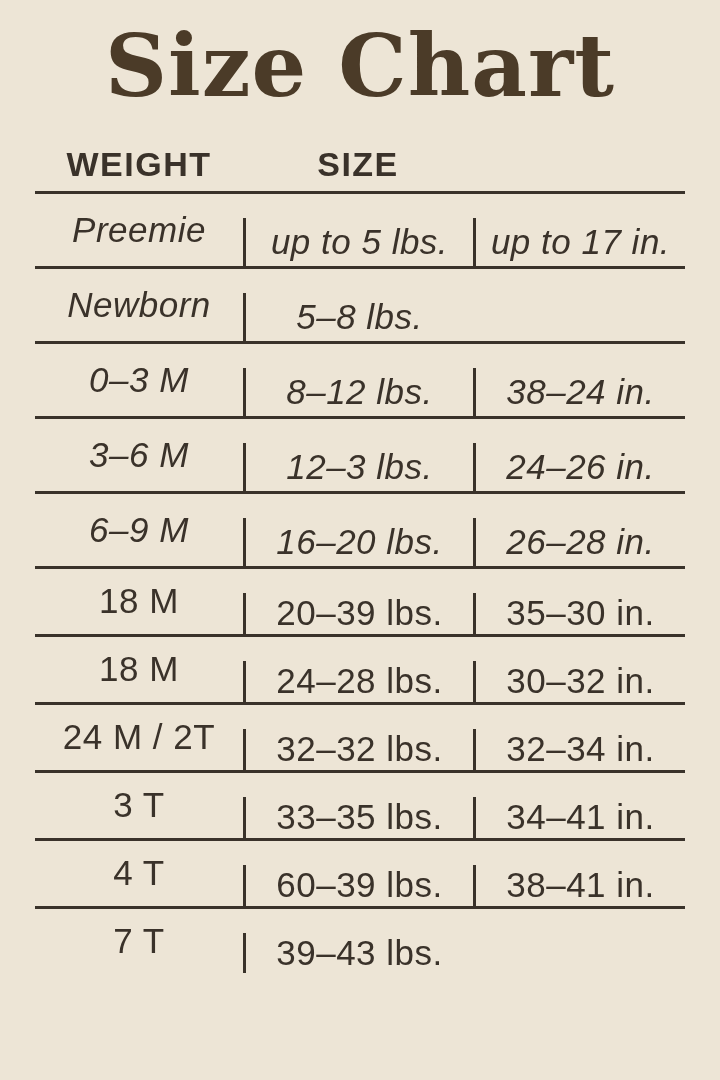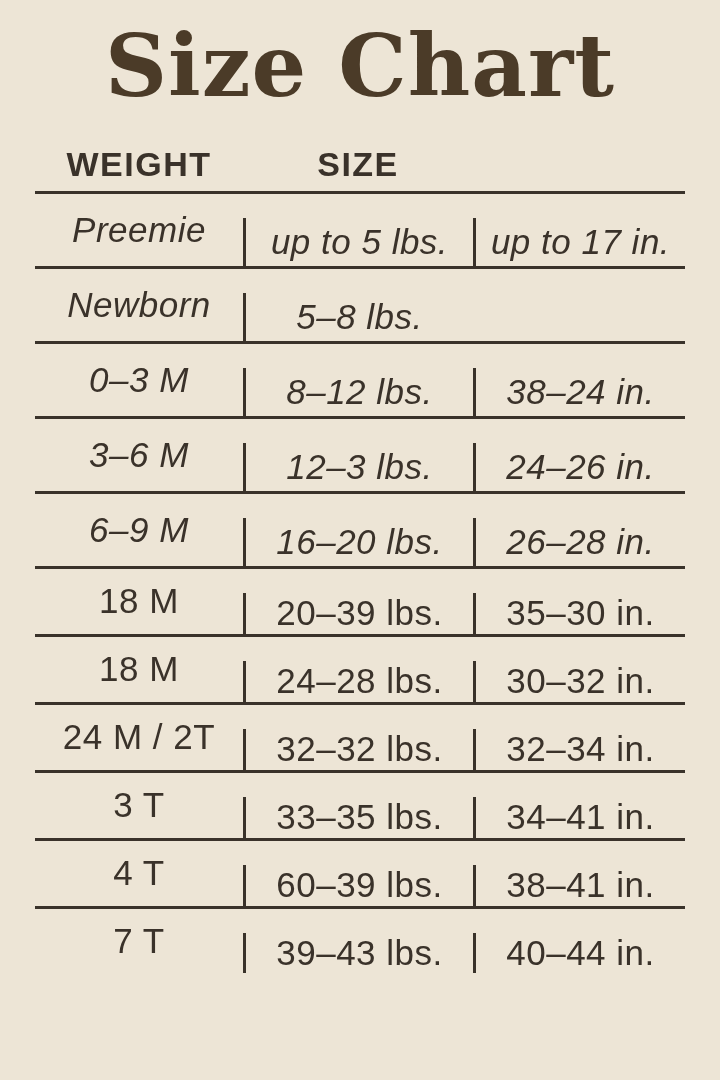--- a/index.html
+++ b/index.html
@@ -129,16 +129,15 @@
         <div class="cell">34–41 in.</div>
       </div>
       <div class="grid-row row">
         <div class="cell">4 T</div>
         <div class="cell">60–39 lbs.</div>
         <div class="cell">38–41 in.</div>
       </div>
       <div class="grid-row row">
         <div class="cell">7 T</div>
         <div class="cell">39–43 lbs.</div>
-        <div class="cell">40–44 in.</div>
       </div>
     </div>
 </div>
 
 </body></html>

